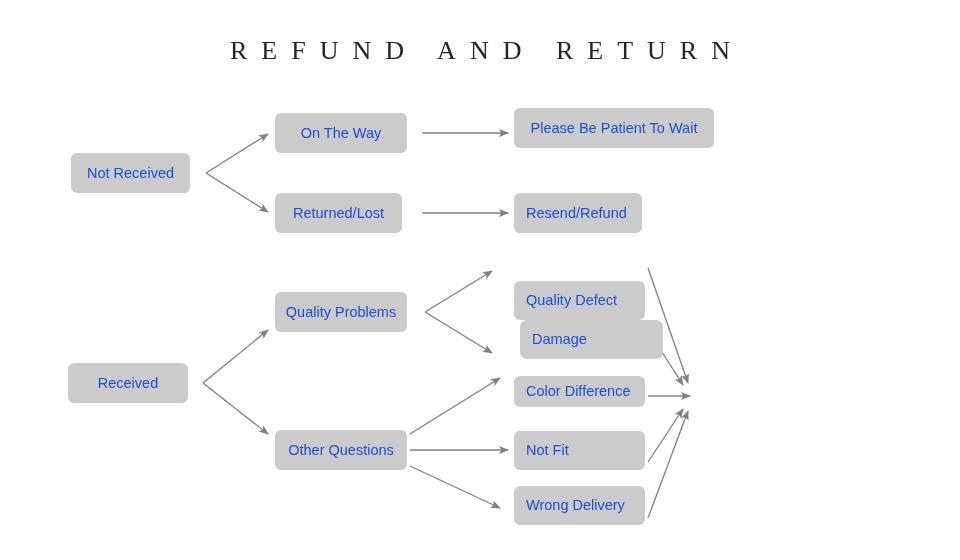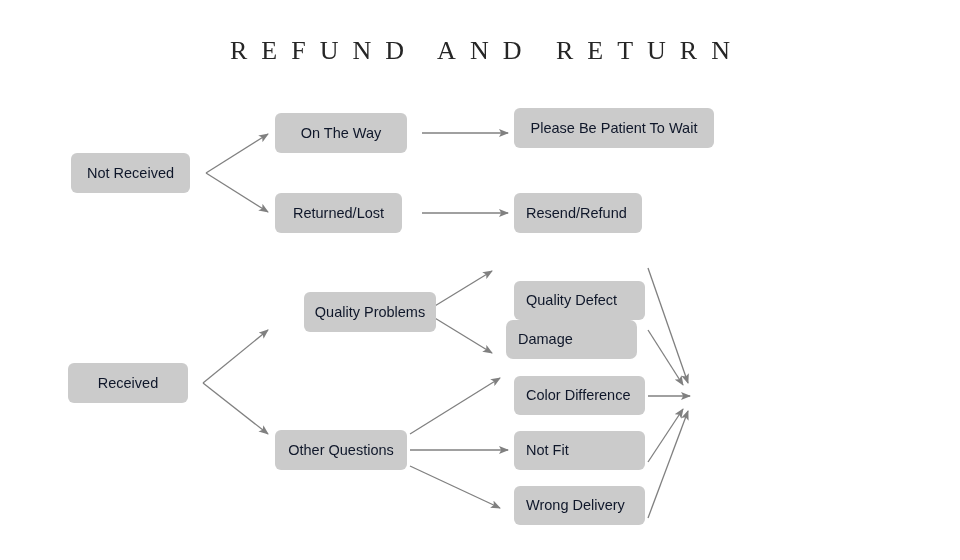--- a/index.html
+++ b/index.html
@@ -30,21 +30,21 @@
     font-weight: 400;
     letter-spacing: 14px;
     color: #262626;
     text-indent: 14px;
     white-space: nowrap;
   }
   .node {
     position: absolute;
     background: #cbcbcb;
     border-radius: 6px;
-    color: #0f172a;
+    color: #1d4ed8;
     font-size: 14.5px;
     line-height: 1;
     display: flex;
     align-items: center;
     box-sizing: border-box;
     white-space: nowrap;
   }
   .node.center { justify-content: center; }
   .node.left   { justify-content: flex-start; padding-left: 12px; }
   svg#edges {
@@ -96,32 +96,32 @@
   </svg>
 
   <div class="node center" style="left:71px; top:153px; width:119px; height:40px;">Not Received</div>
 
   <div class="node center" style="left:68px; top:363px; width:120px; height:40px;">Received</div>
 
   <div class="node center" style="left:275px; top:113px; width:132px; height:40px;">On The Way</div>
 
   <div class="node center" style="left:275px; top:193px; width:127px; height:40px;">Returned/Lost</div>
 
-  <div class="node center" style="left:275px; top:292px; width:132px; height:40px;margin-left:29px;">Quality Problems</div>
+  <div class="node center" style="left:275px; top:292px; width:132px; height:40px;">Quality Problems</div>
 
   <div class="node center" style="left:275px; top:430px; width:132px; height:40px;">Other Questions</div>
 
   <div class="node center" style="left:514px; top:108px; width:200px; height:40px;">Please Be Patient To Wait</div>
 
   <div class="node left" style="left:514px; top:193px; width:128px; height:40px;">Resend/Refund</div>
 
   <div class="node left" style="left:514px; top:265px; width:131px; height:39px;margin-top:16px;">Quality Defect</div>
 
-  <div class="node left" style="left:506px; top:320px; width:131px; height:39px;border-radius:7px;">Damage</div>
+  <div class="node left" style="left:520px; top:320px; width:143px; height:39px;border-radius:7px;">Damage</div>
 
-  <div class="node left" style="left:514px; top:376px; width:131px; height:39px;">Color Difference</div>
+  <div class="node left" style="left:514px; top:376px; width:131px; height:31px;">Color Difference</div>
 
   <div class="node left" style="left:514px; top:431px; width:131px; height:39px;">Not Fit</div>
 
   <div class="node left" style="left:514px; top:486px; width:131px; height:39px;">Wrong Delivery</div>
 
 
 </div>
 
 </body></html>

